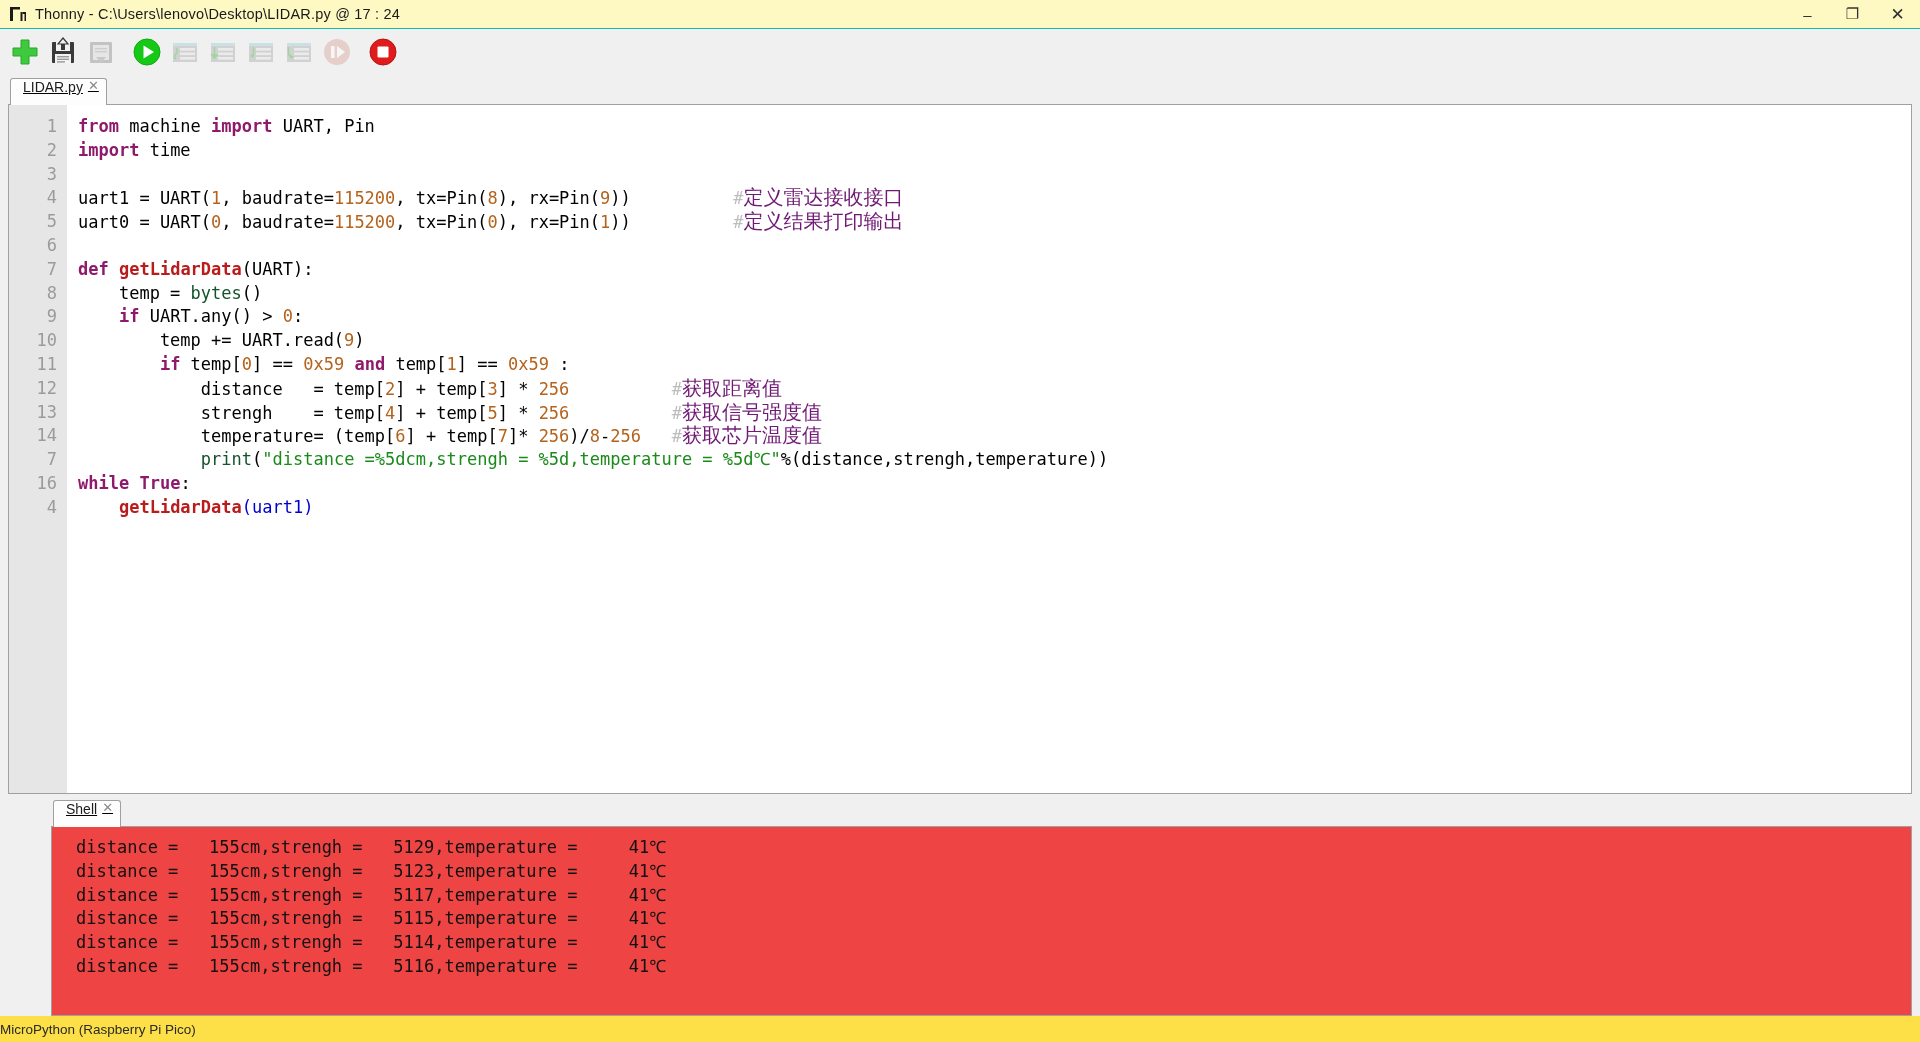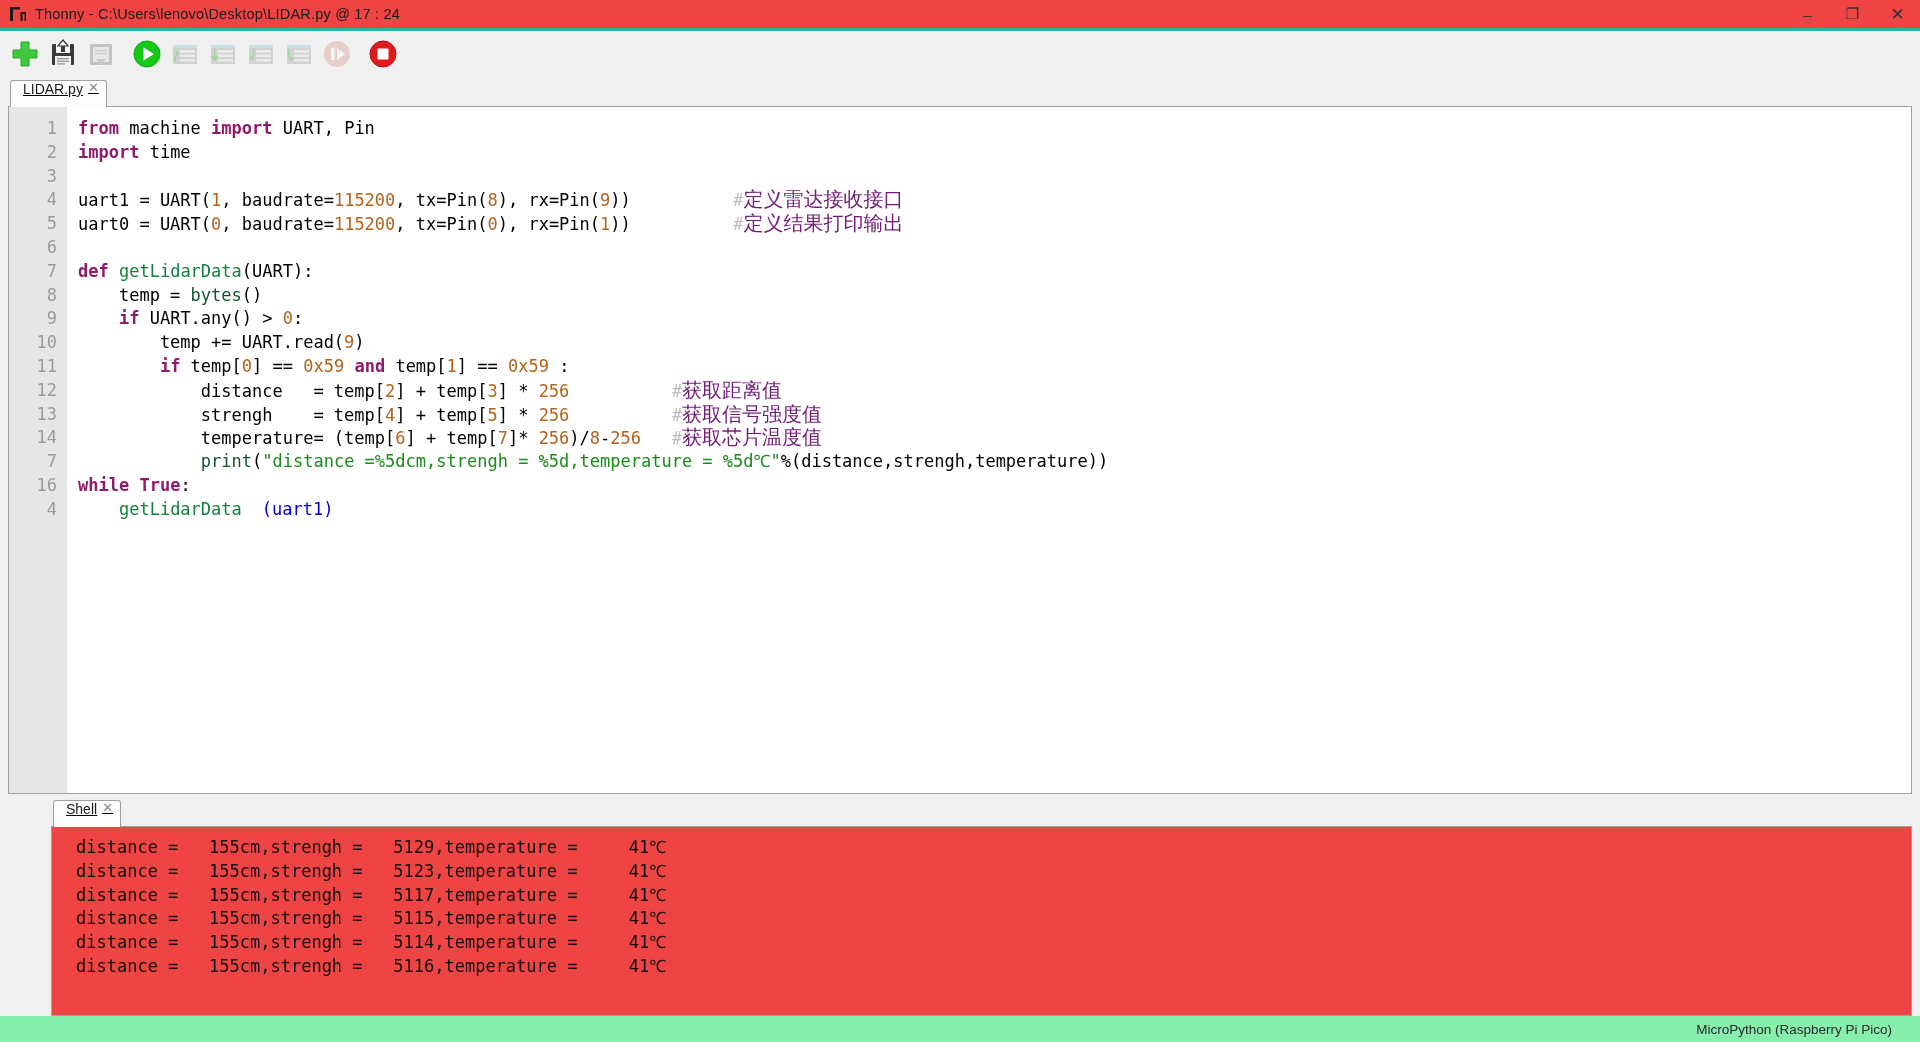--- a/index.html
+++ b/index.html
@@ -7,22 +7,22 @@
     width:1920px;height:1042px;
     background:#f0f0f0;
     font-family:"Liberation Sans",sans-serif;
     overflow:hidden;
     -webkit-font-smoothing:antialiased;
   }
   .app{width:1920px;height:1042px;display:flex;flex-direction:column;background:#f0f0f0;}
 
   
   .titlebar{
-    height:28px;background:#ef4444;display:flex;align-items:center;
-    border-bottom:3px solid #14b8a6;flex:0 0 28px;
+    height:28px;background:#fef9c3;display:flex;align-items:center;
+    border-bottom:1px solid #14b8a6;flex:0 0 28px;
   }
   .titlebar .app-icon{
     width:18px;height:18px;margin-left:9px;margin-right:8px;position:relative;flex:0 0 18px;
   }
   .titlebar .app-icon svg{display:block;}
   .titlebar .title-text{
     font-size:14.5px;color:#1a1a1a;letter-spacing:0.2px;white-space:nowrap;
   }
   .win-btns{margin-left:auto;display:flex;height:28px;}
   .win-btn{
@@ -84,22 +84,22 @@
     font-family:"DejaVu Sans Mono","Liberation Mono",monospace;
     font-size:17px;line-height:23.8px;
     padding:10px 0 0 11px;box-sizing:border-box;
     white-space:pre;color:#000000;overflow:hidden;
   }
   .code .ln{height:23.8px;}
   .kw{color:#8f1a6b;font-weight:bold;}      
   .bi{color:#14532d;}                        
   .num{color:#b4621c;}                       
   .str{color:#1a8a1a;}                       
-  .fn{color:#15803d;font-weight:normal;}       
-  .call{color:#0000d0;padding-left:20px;}                      
+  .fn{color:#b91c1c;font-weight:bold;}       
+  .call{color:#0000d0;}                      
   .cmt{color:#701a75;font-family:Liberation Serif, serif;font-size:20px;}
   .cmt-hash{color:#bdbdbd;font-family:"DejaVu Sans Mono","Liberation Mono",monospace;}
 
   
   .shellbook{
     flex:0 0 auto;display:flex;flex-direction:column;padding:6px 8px 0 8px;margin-left:43px;
   }
   .shell-tabrow{height:27px;display:flex;align-items:flex-end;position:relative;}
   .shell-tabrow:after{
     content:"";position:absolute;left:0;right:0;bottom:0;height:1px;background:#a0a0a0;
@@ -109,22 +109,22 @@
     overflow:hidden;position:relative;
   }
   .shell-out{
     font-family:"DejaVu Sans Mono","Liberation Mono",monospace;
     font-size:17px;line-height:23.8px;color:#111;
     padding:9px 0 0 24px;white-space:pre;
   }
 
   
   .statusbar{
-    height:26px;flex:0 0 26px;display:flex;align-items:center;justify-content:flex-end;
-    padding-right:28px;font-size:13.5px;color:#2a2a2a;background:#86efac;
+    height:26px;flex:0 0 26px;display:flex;align-items:center;
+    padding-right:28px;font-size:13.5px;color:#2a2a2a;background:#fde047;
   }
 </style>
 </head>
 <body>
 
 <div class="app">
 
   <div class="titlebar">
     <span class="app-icon">
       <svg width="18" height="18" viewBox="0 0 18 18">

